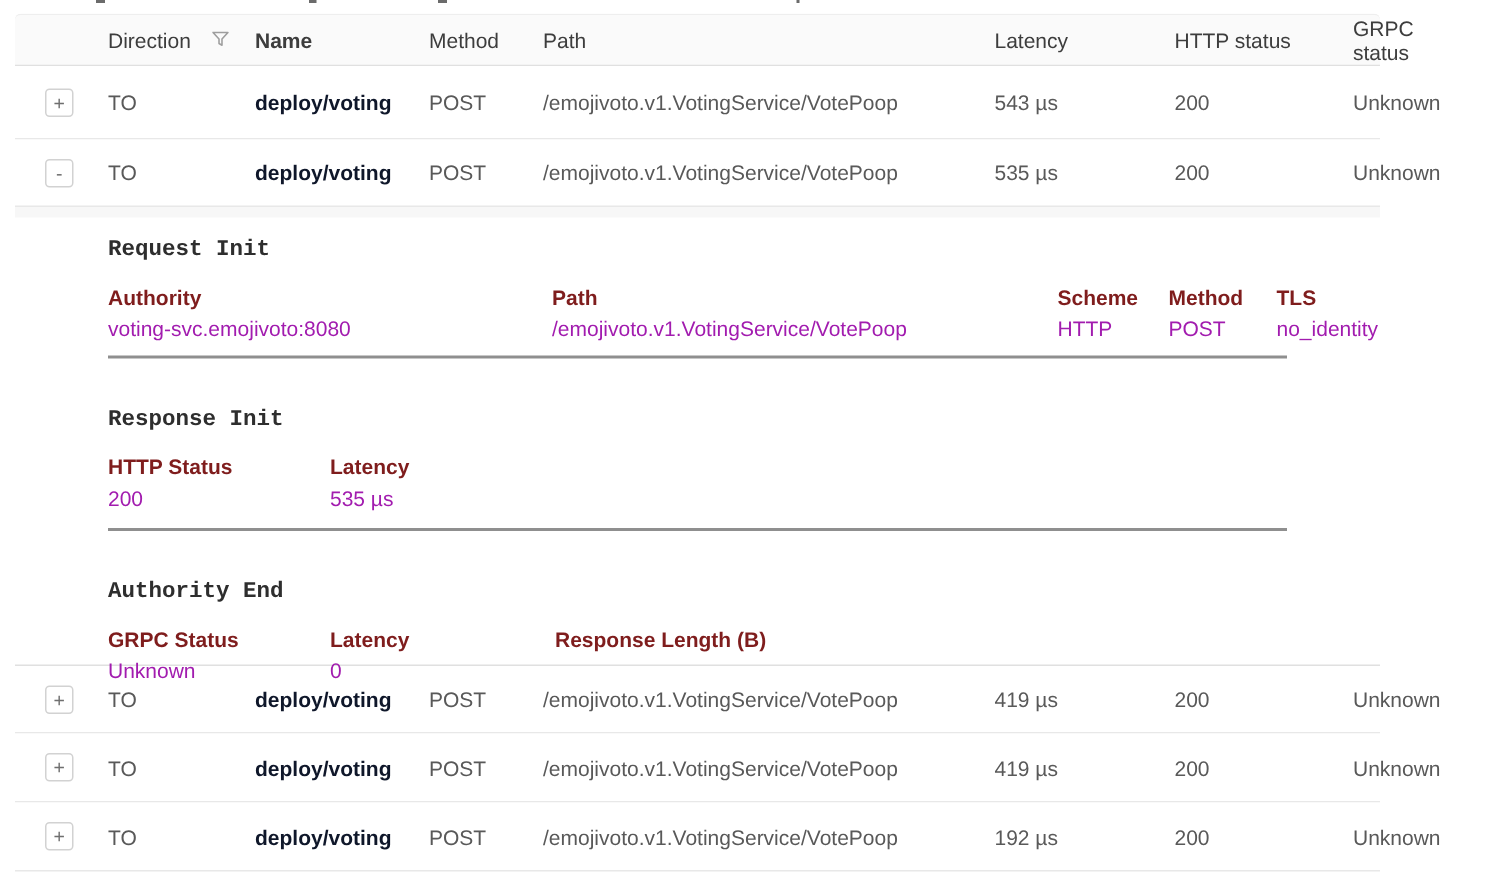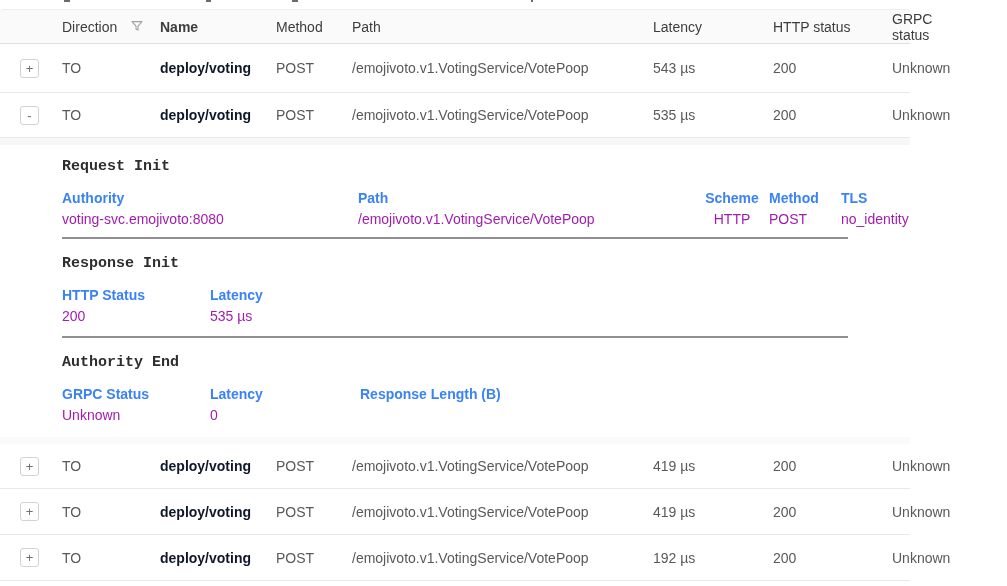--- a/index.html
+++ b/index.html
@@ -3,21 +3,21 @@
 <meta charset="utf-8">
 <style>
   html,body{margin:0;padding:0;}
   body{
     width:1007px;height:586px;overflow:hidden;background:#ffffff;
     font-family:"Liberation Sans","DejaVu Sans",sans-serif;
     -webkit-font-smoothing:antialiased;position:relative;
   }
   
   .clip-frag{position:absolute;top:0;height:2px;background:#6b6b6b;}
-  .table{position:absolute;top:9px;left:0;width:910px;}
+  .table{position:absolute;top:9px;left:10px;width:910px;}
   .thead{
     display:flex;align-items:center;height:35px;background:#fafafa;
     border-top:1px solid #eeeeee;border-bottom:1px solid #e0e0e0;
     border-radius:4px 4px 0 0;padding-left:20px;box-sizing:border-box;
     color:#3d3d3d;font-size:14px;
   }
   .row{
     display:flex;align-items:center;height:49px;border-bottom:1px solid #e8e8e8;
     padding-left:20px;box-sizing:border-box;color:#595959;font-size:14px;background:#fff;
   }
@@ -40,34 +40,34 @@
   .filter-icon{display:inline-block;margin-left:6px;position:relative;top:1px;}
   
   .panel{
     border-bottom:1px solid #e0e0e0;background:#ffffff;box-sizing:border-box;height:306px;
   }
   .panel-band-top{height:7px;background:#f7f7f7;}
   .panel-band-bottom{height:20px;background:#fafafa;}
   .panel-inner{padding:0 62px;}
   .sec-title{font-size:15px;font-weight:700;color:#2e2e2e;margin:13px 0 0 0;height:18px;line-height:18px;font-family:Liberation Mono, monospace;}
   .fieldrow{display:flex;}
-  .labels{margin-top:14px;height:16px;line-height:16px;font-weight:700;font-size:14px;color:#3b82f6;}
+  .labels{margin-top:14px;height:16px;line-height:16px;font-weight:700;font-size:14px;color:#7f1d1d;}
   .values{margin-top:5px;height:16px;line-height:16px;font-size:14px;color:#a21caf;}
   .ri-c1{width:296px;flex:0 0 auto;}
   .ri-c2{width:337px;flex:0 0 auto;}
-  .ri-c3{width:74px;flex:0 0 auto;text-align:center;}
+  .ri-c3{width:74px;flex:0 0 auto;}
   .ri-c4{width:72px;flex:0 0 auto;}
   .ri-c5{flex:1 1 auto;}
   .rs-c1{width:148px;flex:0 0 auto;}
   .rs-c2{width:150px;flex:0 0 auto;}
   .rs-c3{flex:1 1 auto;}
   .sec-divider{height:2px;background:#8f8f8f;border:none;margin:0;}
   .div1{margin-top:10px;}
   .div2{margin-top:12px;}
-  .sp16{margin-top:16px;}
+  .sp16{margin-top:32px;}
 </style>
 </head>
 <body>
 
 <div class="clip-frag" style="left:64px;width:6px;"></div>
 <div class="clip-frag" style="left:206px;width:5px;"></div>
 <div class="clip-frag" style="left:292px;width:6px;"></div>
 <div class="clip-frag" style="left:531px;width:2px;"></div>
 
 <div class="table">

